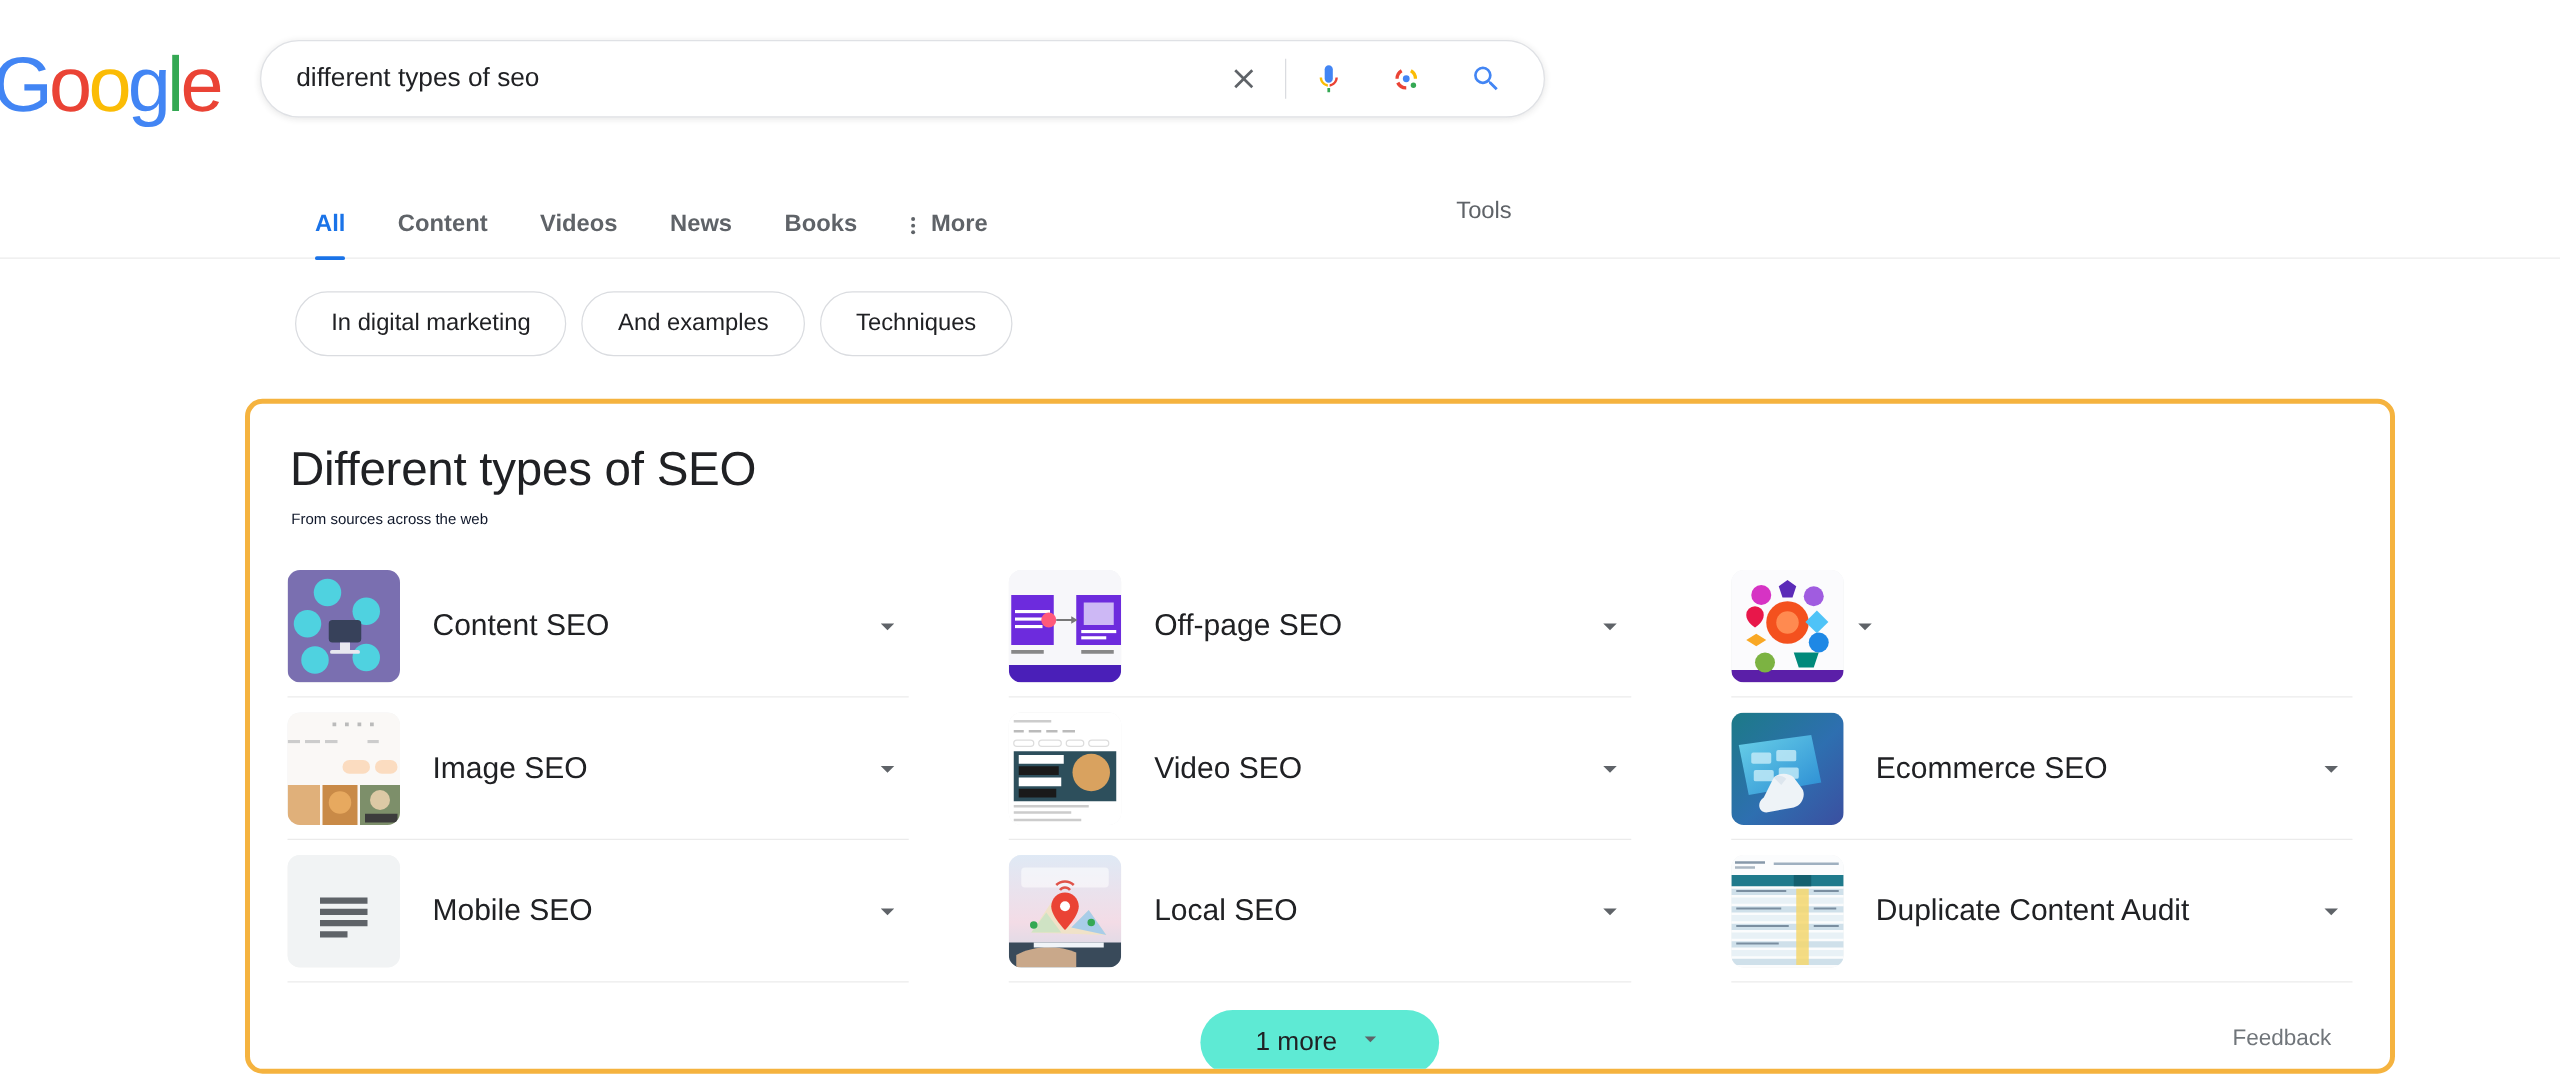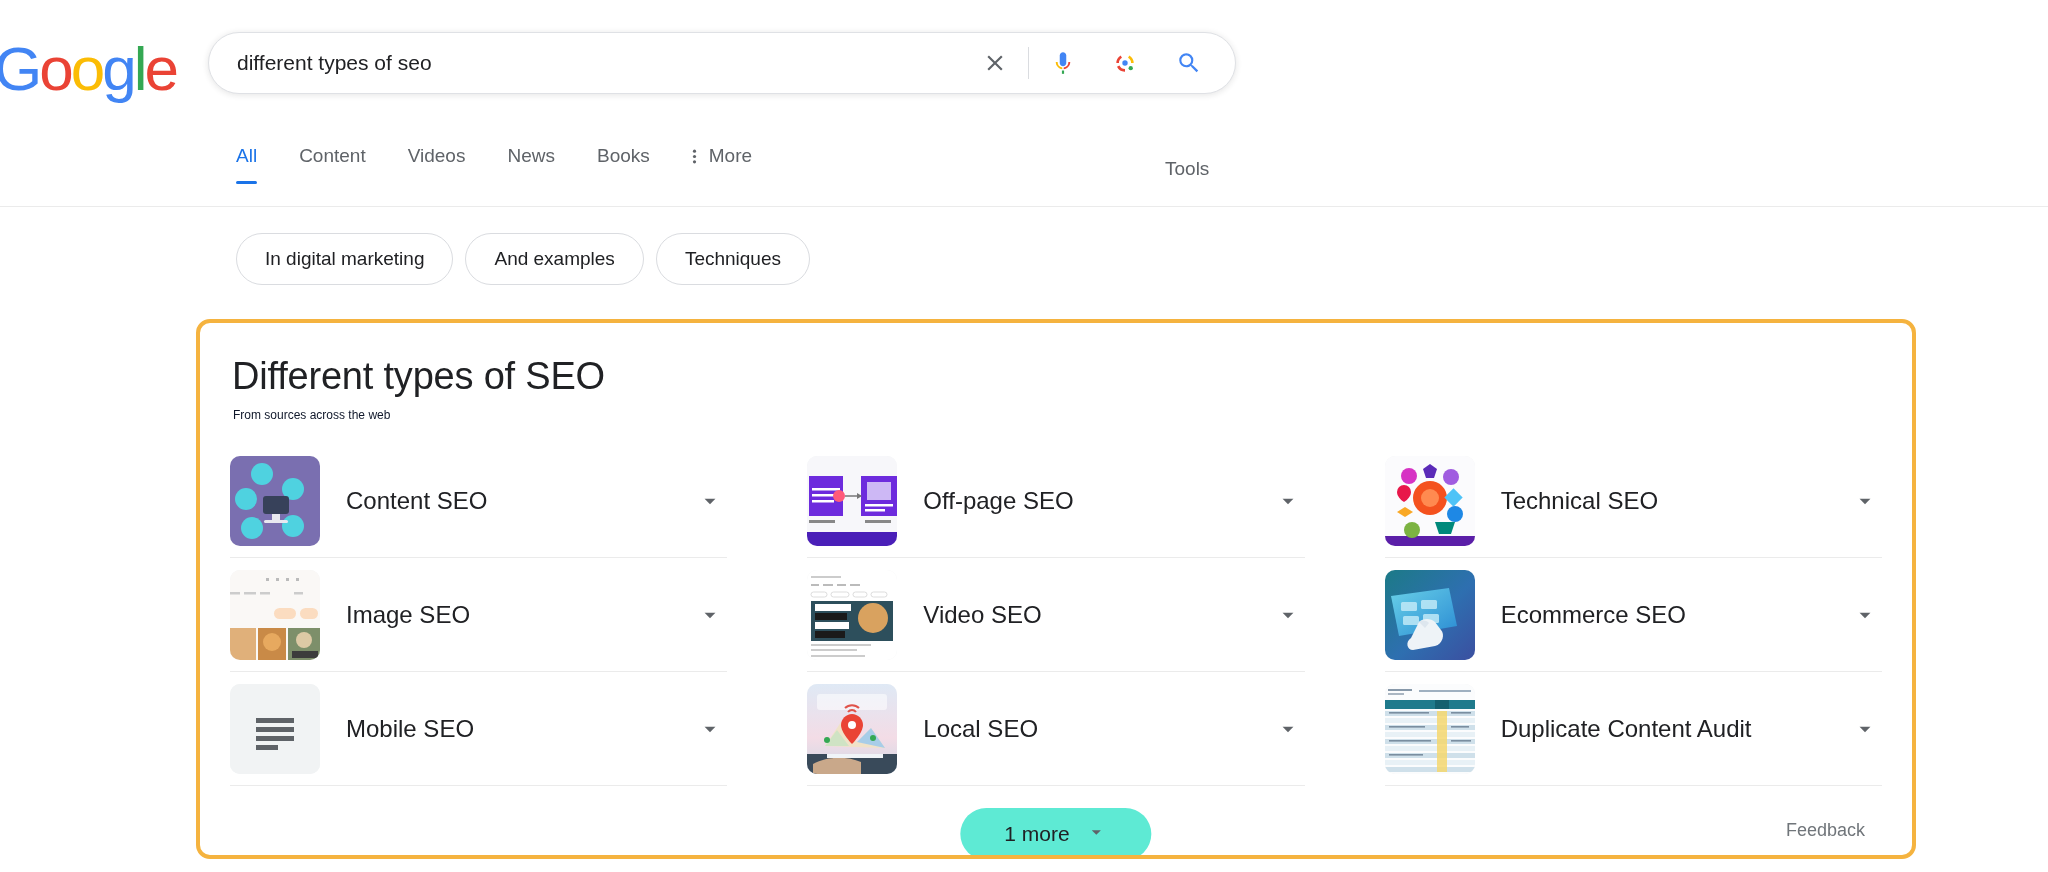--- a/index.html
+++ b/index.html
@@ -39,21 +39,21 @@
   .sb-divider { width: 1px; height: 32px; background: #dadce0; margin: 0 14px 0 10px; }
   .mic-btn { width: 40px; height: 46px; margin-right: 22px; }
   .lens-btn { width: 40px; height: 46px; margin-right: 24px; }
   .search-btn { width: 40px; height: 46px; margin-right: 26px; }
 
   
   .navbar {
     position: relative; width: 2048px; height: 62px;
     border-bottom: 1px solid #ebebeb;
   }
-  .nav-inner { position: absolute; left: 236px; top: 0; display: flex; align-items: flex-start; height: 62px; }
+  .nav-inner { position: absolute; left: 252px; top: 0; display: flex; align-items: flex-end; height: 62px; font-weight: bold; }
   .nav-tab {
     font-size: 19px; color: #5f6368; margin-right: 42px;
     padding-bottom: 16px; cursor: pointer; position: relative;
     display: flex; align-items: center;
   }
   .nav-tab.active { color: #1a73e8; }
   .nav-tab.active::after {
     content: ''; position: absolute; left: 0; right: 0; bottom: -1px;
     height: 3px; background: #1a73e8; border-radius: 2px;
   }
@@ -287,21 +287,20 @@
           <circle cx="24" cy="20" r="8" fill="#d633c4"></circle>
           <circle cx="66" cy="21" r="8" fill="#a05ce0"></circle>
           <path d="M12 36a7 7 0 1 1 14 0c0 6-7 10-7 10s-7-4-7-10z" fill="#e8174a"></path>
           <path d="M12 56l8-5 8 5-8 5z" fill="#f9a825"></path>
           <rect x="62" y="35" width="13" height="13" transform="rotate(45 68.5 41.5)" fill="#4fc3f7"></rect>
           <circle cx="70" cy="58" r="8" fill="#1e88e5"></circle>
           <circle cx="27" cy="74" r="8" fill="#7cb342"></circle>
           <path d="M50 66h20l-4 12h-12z" fill="#00897b"></path>
         </svg>
       </div>
-      <div class="cell-label">Technical SEO</div>
       <div class="chev">
           <svg viewBox="0 0 24 24" width="26" height="26">
             <path d="M7 10l5 5 5-5z" fill="#5f6368"></path>
           </svg>
         </div>
     </div>
 
     <div class="cell">
       <div class="thumb">
         <svg viewBox="0 0 90 90">

